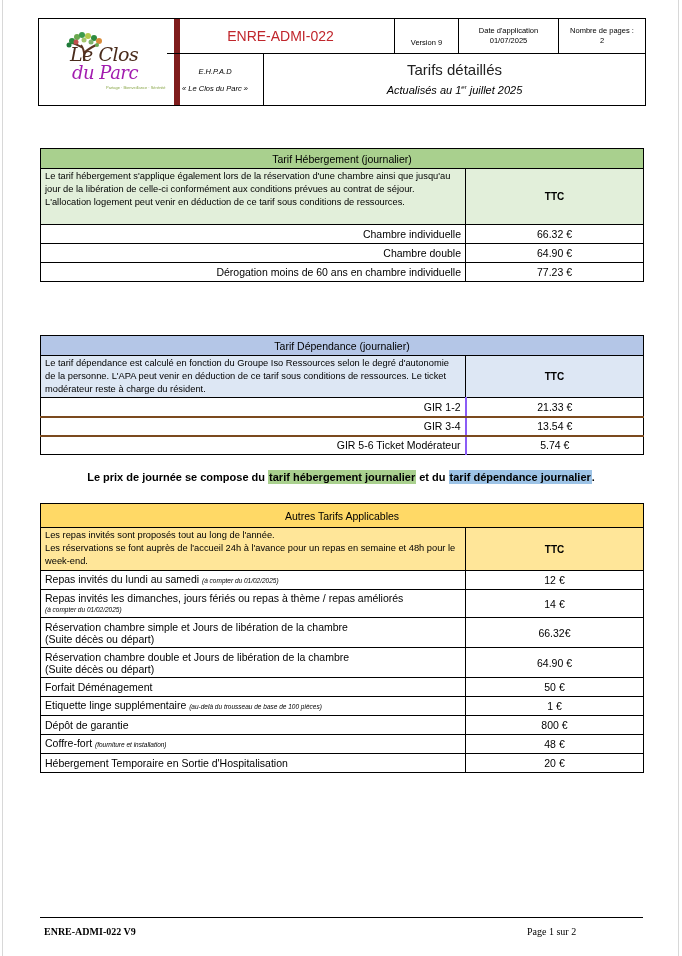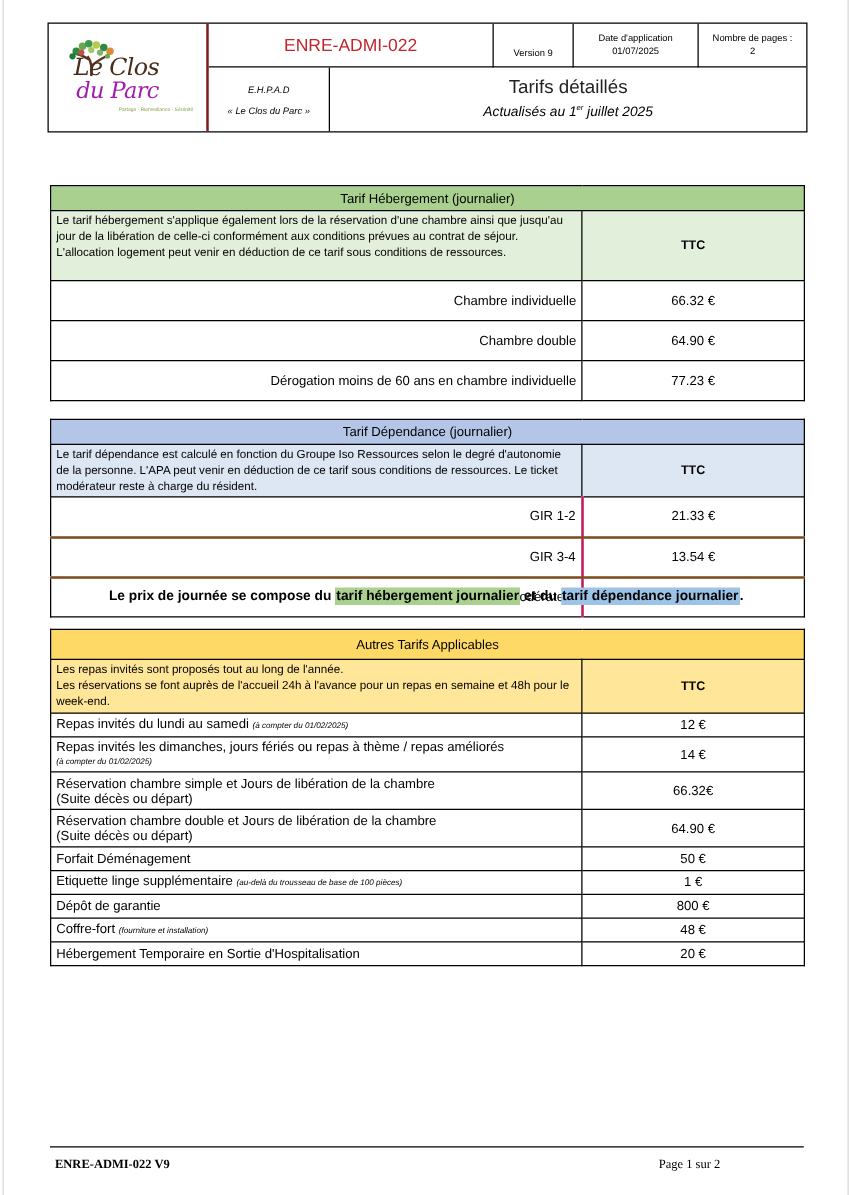--- a/index.html
+++ b/index.html
@@ -6,21 +6,21 @@
   body { width: 682px; height: 956px; position: relative; overflow: hidden;
          font-family: "Liberation Sans", "DejaVu Sans", sans-serif; color: #000; }
   .page-edge-left { position: absolute; left: 2px; top: 0; width: 1px; height: 956px; background: #d8d8d8; }
   .page-edge-right { position: absolute; left: 678px; top: 0; width: 1px; height: 956px; background: #d8d8d8; }
 
   
   .hdr { position: absolute; left: 38px; top: 18px; width: 608px; height: 88px;
          border: 1px solid #000; box-sizing: border-box; }
   .hdr .cell { position: absolute; box-sizing: border-box; display: flex;
                flex-direction: column; align-items: center; justify-content: center; text-align: center; }
-  .hdr .logo { left: 0; top: 0; width: 128px; height: 86px; border-right: 2px solid #7f1d1d; }
+  .hdr .logo { left: 13px; top: 0; width: 128px; height: 86px; border-right: 6px solid #7f1d1d; }
   .hdr .code { left: 128px; top: 0; width: 228px; height: 35px; border-right: 1px solid #000; border-bottom: 1px solid #000;
                color: #c0262c; font-size: 14px; }
   .hdr .version { left: 356px; top: 0; width: 64px; height: 35px; border-right: 1px solid #000; border-bottom: 1px solid #000;
                   font-size: 7.5px; padding-top: 12px; }
   .hdr .date { left: 420px; top: 0; width: 100px; height: 35px; border-right: 1px solid #000; border-bottom: 1px solid #000;
                font-size: 7.5px; line-height: 10px; }
   .hdr .pages { left: 520px; top: 0; width: 86px; height: 35px; border-bottom: 1px solid #000;
                 font-size: 7.5px; line-height: 10px; }
   .hdr .ehpad { left: 128px; top: 35px; width: 97px; height: 51px; border-right: 1px solid #000;
                 font-size: 7.5px; font-style: italic; line-height: 17px; }
@@ -39,30 +39,30 @@
   .logo-sub { position: absolute; left: 48px; top: 56px; font-size: 4px; color: #8aa74a; white-space: nowrap; }
 
   
   table.tarif { position: absolute; left: 40px; width: 603px; border-collapse: collapse; table-layout: fixed; }
   table.tarif td { border: 1px solid #000; box-sizing: border-box; padding: 0 4px; }
   table.tarif col.c1 { width: 425px; }
   table.tarif col.c2 { width: 178px; }
   .sec-title { text-align: center; font-size: 10.5px; height: 20px; }
   .desc { font-size: 9.3px; line-height: 13px; padding: 1px 4px 1px 4px !important; vertical-align: top; }
   .ttc { text-align: center; font-size: 10px; font-weight: bold; }
-  .rlabel { text-align: right; font-size: 10.5px; height: 32px; }
+  .rlabel { text-align: right; font-size: 10.5px; height: 19px; }
   .llabel { text-align: left; font-size: 10.5px; height: 19px; line-height: 12px; }
   .price { text-align: center; font-size: 10.5px; }
   .small-it { font-size: 6.5px; font-style: italic; }
 
   .heb .sec-title { background: #a9d08e; }
   .heb .desc, .heb .ttc { background: #e2efda; }
   .dep .sec-title { background: #b4c6e7; }
   .dep .desc, .dep .ttc { background: #dde7f4; }
-  .dep td.brown { border-right: 2px solid #be185d; }
+  .dep td.brown { border-right: 2px solid #8b5cf6; }
   .dep tr.brownrow td { border-bottom: 2px solid #7b4a1e; }
   .aut .sec-title { background: #ffd966; }
   .aut .desc, .aut .ttc { background: #ffe699; }
 
   
   .summary { position: absolute; left: 0; top: 471px; width: 682px; text-align: center; font-size: 11px; font-weight: bold; }
   .hl-green { background: #a9d08e; padding: 1px 1px; }
   .hl-blue { background: #9dc3e6; padding: 1px 1px; }
 
   

